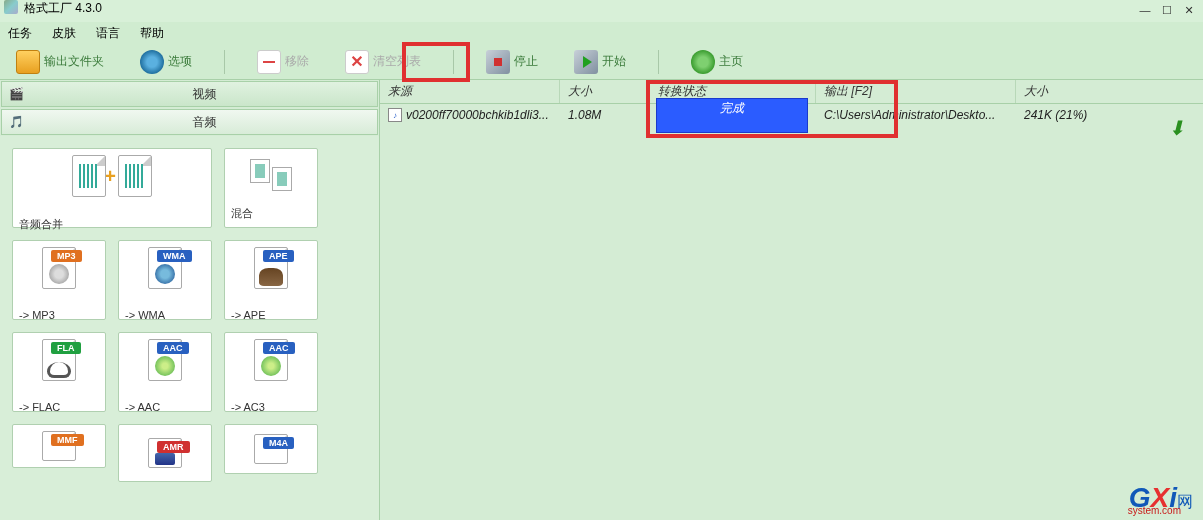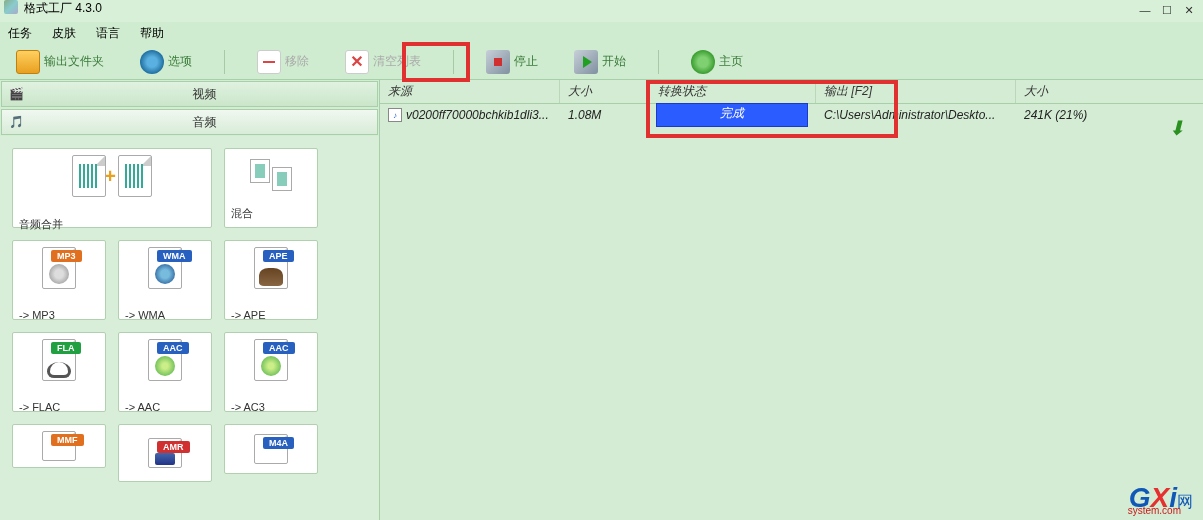--- a/index.html
+++ b/index.html
@@ -27,21 +27,21 @@
 .format-card.small { width: 94px; height: 80px; }
 .card-img { flex: 1; display: flex; align-items: center; justify-content: center; position: relative; }
 .card-label { font-size: 11px; color: #333; text-align: left; margin-top: 20px; }
 .badge { position: absolute; top: 2px; left: 8px; padding: 1px 6px; border-radius: 2px; color: #fff; font-size: 9px; font-weight: bold; }
 .main-area { flex: 1; background: #d4ecd4; position: relative; font-style: italic; }
 .table-header { height: 24px; display: flex; align-items: center; border-bottom: 1px solid #a8d0a8; }
 .th { padding: 0 8px; color: #333; height: 100%; display: flex; align-items: center; border-right: 1px solid #b8d8b8; }
 .table-row { height: 22px; display: flex; align-items: center; }
 .td { padding: 0 8px; color: #222; display: flex; align-items: center; height: 100%; }
 .file-icon { width: 14px; height: 14px; margin-right: 4px; border: 1px solid #888; background: #fff; display: inline-flex; align-items: center; justify-content: center; font-size: 8px; color: #36c; }
-.status-bar { background: #2b5cff; color: #fff; text-align: center; width: 152px; height: 24px; line-height: 18px; border: 1px solid #1a3acc; }
+.status-bar { background: #2b5cff; color: #fff; text-align: center; width: 152px; height: 35px; line-height: 18px; border: 1px solid #1a3acc; }
 .red-box { position: absolute; border: 4px solid #e03030; pointer-events: none; z-index: 10; }
 .arrow-down { position: absolute; right: 18px; top: 112px; color: #2a9020; font-size: 20px; }
 .watermark { position: absolute; right: 10px; bottom: 6px; display: flex; align-items: baseline; font-family: Arial; }
 .wm-g { color: #1058b8; font-size: 28px; font-weight: bold; font-style: italic; }
 .wm-x { color: #e63030; font-size: 28px; font-weight: bold; font-style: italic; }
 .wm-i { color: #1058b8; font-size: 28px; font-weight: bold; font-style: italic; }
 .wm-text { color: #1058b8; font-size: 16px; }
 .wm-sub { position: absolute; right: 12px; bottom: -2px; color: #c81818; font-size: 10px; }
 .file-page-icon { width: 34px; height: 42px; background: #fff; border: 1px solid #aaa; border-radius: 2px; position: relative; }
 .file-page-icon::before { content: ""; position: absolute; top: 0; right: 0; width: 10px; height: 10px; background: linear-gradient(135deg,transparent 48%,#ccc 52%); }

